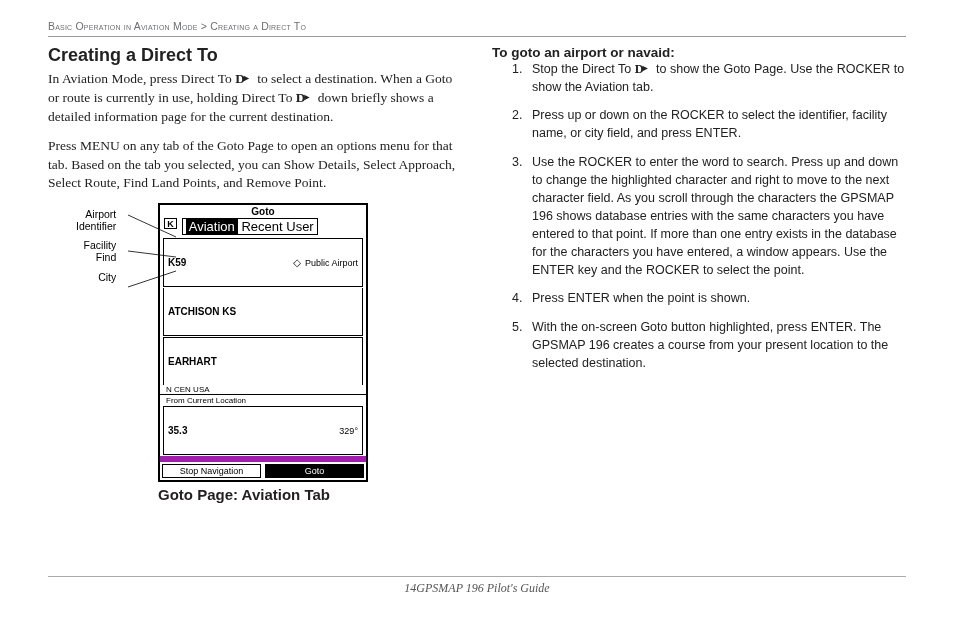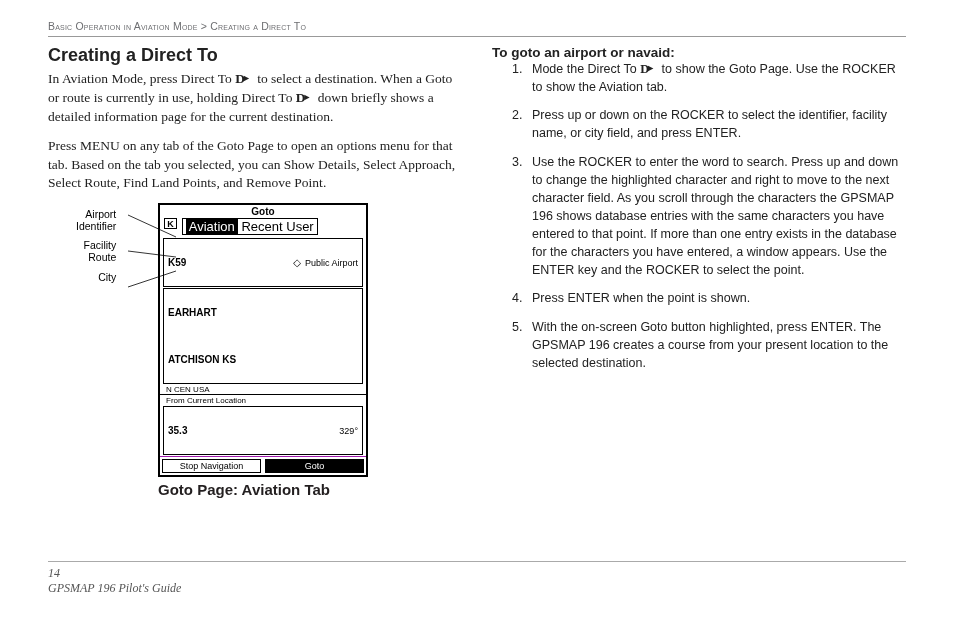--- a/index.html
+++ b/index.html
@@ -62,28 +62,27 @@
   ol.steps li {
     padding-left: 6px;
     margin-bottom: 10px;
   }
   .footer {
     position: absolute;
     bottom: 22px;
     left: 48px;
     right: 48px;
     display: flex;
-    justify-content: flex-start;
+    justify-content: center;
     font-family: Georgia, 'Times New Roman', serif;
     font-style: italic;
     font-size: 12px;
     color: #555;
     border-top: 1px solid #aaa;
     padding-top: 4px;
-    flex-direction: column;
   }
 
   
   .figure-wrap {
     margin-top: 10px;
     margin-left: 30px;
     position: relative;
     width: 330px;
   }
   .labels {
@@ -143,21 +142,21 @@
     align-items:center;
     padding:18px 4px;
     min-height:14px;
   }
   .field-row.bordered { border:1px solid #000; margin:1px 3px; }
   .field-row .fv { font-weight:bold; flex:1; font-size:10px;}
   .field-row .fr { text-align:right; font-size:9px;}
   .small-label { font-size:8px; padding:0 6px; color:#000; }
   .btn-row {
     display:flex;
-    border-top:1px solid #a21caf;
+    border-top:6px solid #a21caf;
   }
   .btn-row .btn {
     flex:1;
     text-align:center;
     border:1px solid #000;
     margin:2px;
     font-size:9px;
     padding:1px 0;
   }
   .btn-row .btn.sel { background:#000; color:#fff; }
@@ -212,21 +211,21 @@
     </p>
 
     <div class="figure-wrap">
       <div class="labels">
         <div class="label-row">
           <span>Airport</span>
           <span>Identifier</span>
         </div>
         <div class="label-row" style="">
           <span>Facility</span>
-          <span>Route</span>
+          <span>Find</span>
         </div>
         <div class="label-row" style="">
           <span>City</span>
         </div>
       </div>
 
       <svg class="leaders">
         <line x1="0" y1="12" x2="48" y2="34" stroke="#000" stroke-width="0.8"></line>
         <line x1="0" y1="48" x2="48" y2="54" stroke="#000" stroke-width="0.8"></line>
         <line x1="0" y1="84" x2="48" y2="68" stroke="#000" stroke-width="0.8"></line>
@@ -240,46 +239,46 @@
             <span class="tab-sel">Aviation</span>
             <span>Recent</span>
             <span>User</span>
           </span>
         </div>
         <div class="field-row bordered">
           <span class="fv">K59</span>
           <span style="margin:0 4px">◇</span>
           <span class="fr">Public Airport</span>
         </div>
+        <div class="field-row bordered" style="border-top:none;margin-top:0">
+          <span class="fv">ATCHISON KS</span>
+        </div>
         <div class="field-row bordered" style="border-bottom:none;margin-bottom:0">
           <span class="fv">EARHART</span>
-        </div>
-        <div class="field-row bordered" style="border-top:none;margin-top:0">
-          <span class="fv">ATCHISON KS</span>
         </div>
         <div class="small-label">N CEN USA</div>
         <div class="small-label" style="border-top:1px solid #000;padding-top:1px">From Current Location</div>
         <div class="field-row bordered">
           <span class="fv">35.3</span>
           <span class="fr"><span>329</span>°</span>
         </div>
         <div class="btn-row">
           <div class="btn">Stop Navigation</div>
           <div class="btn sel">Goto</div>
         </div>
       </div>
       <div class="caption">Goto Page: Aviation Tab</div>
     </div>
   </div>
 
   <div class="col">
     <div class="subhead">To goto an airport or navaid:</div>
     <ol class="steps">
       <li>
-        <span>Mode the </span><span class="bold">Direct To </span><span class="directto-icon bold">D</span><span> to show the Goto Page. Use the </span><span class="bold">ROCKER</span><span> to show the </span><span class="bold">Aviation</span><span> tab.</span>
+        <span>Stop the </span><span class="bold">Direct To </span><span class="directto-icon bold">D</span><span> to show the Goto Page. Use the </span><span class="bold">ROCKER</span><span> to show the </span><span class="bold">Aviation</span><span> tab.</span>
       </li>
       <li>
         <span>Press up or down on the </span><span class="bold">ROCKER</span><span> to select the identifier, facility name, or city field, and press </span><span class="bold">ENTER</span><span>.</span>
       </li>
       <li>
         <span>Use the </span><span class="bold">ROCKER</span><span> to enter the word to search. Press up and down to change the highlighted character and right to move to the next character field. As you scroll through the characters the GPSMAP 196 shows database entries with the same characters you have entered to that point. If more than one entry exists in the database for the characters you have entered, a window appears. Use the </span><span class="bold">ENTER</span><span> key and the </span><span class="bold">ROCKER</span><span> to select the point.</span>
       </li>
       <li>
         <span>Press </span><span class="bold">ENTER</span><span> when the point is shown.</span>
       </li>

